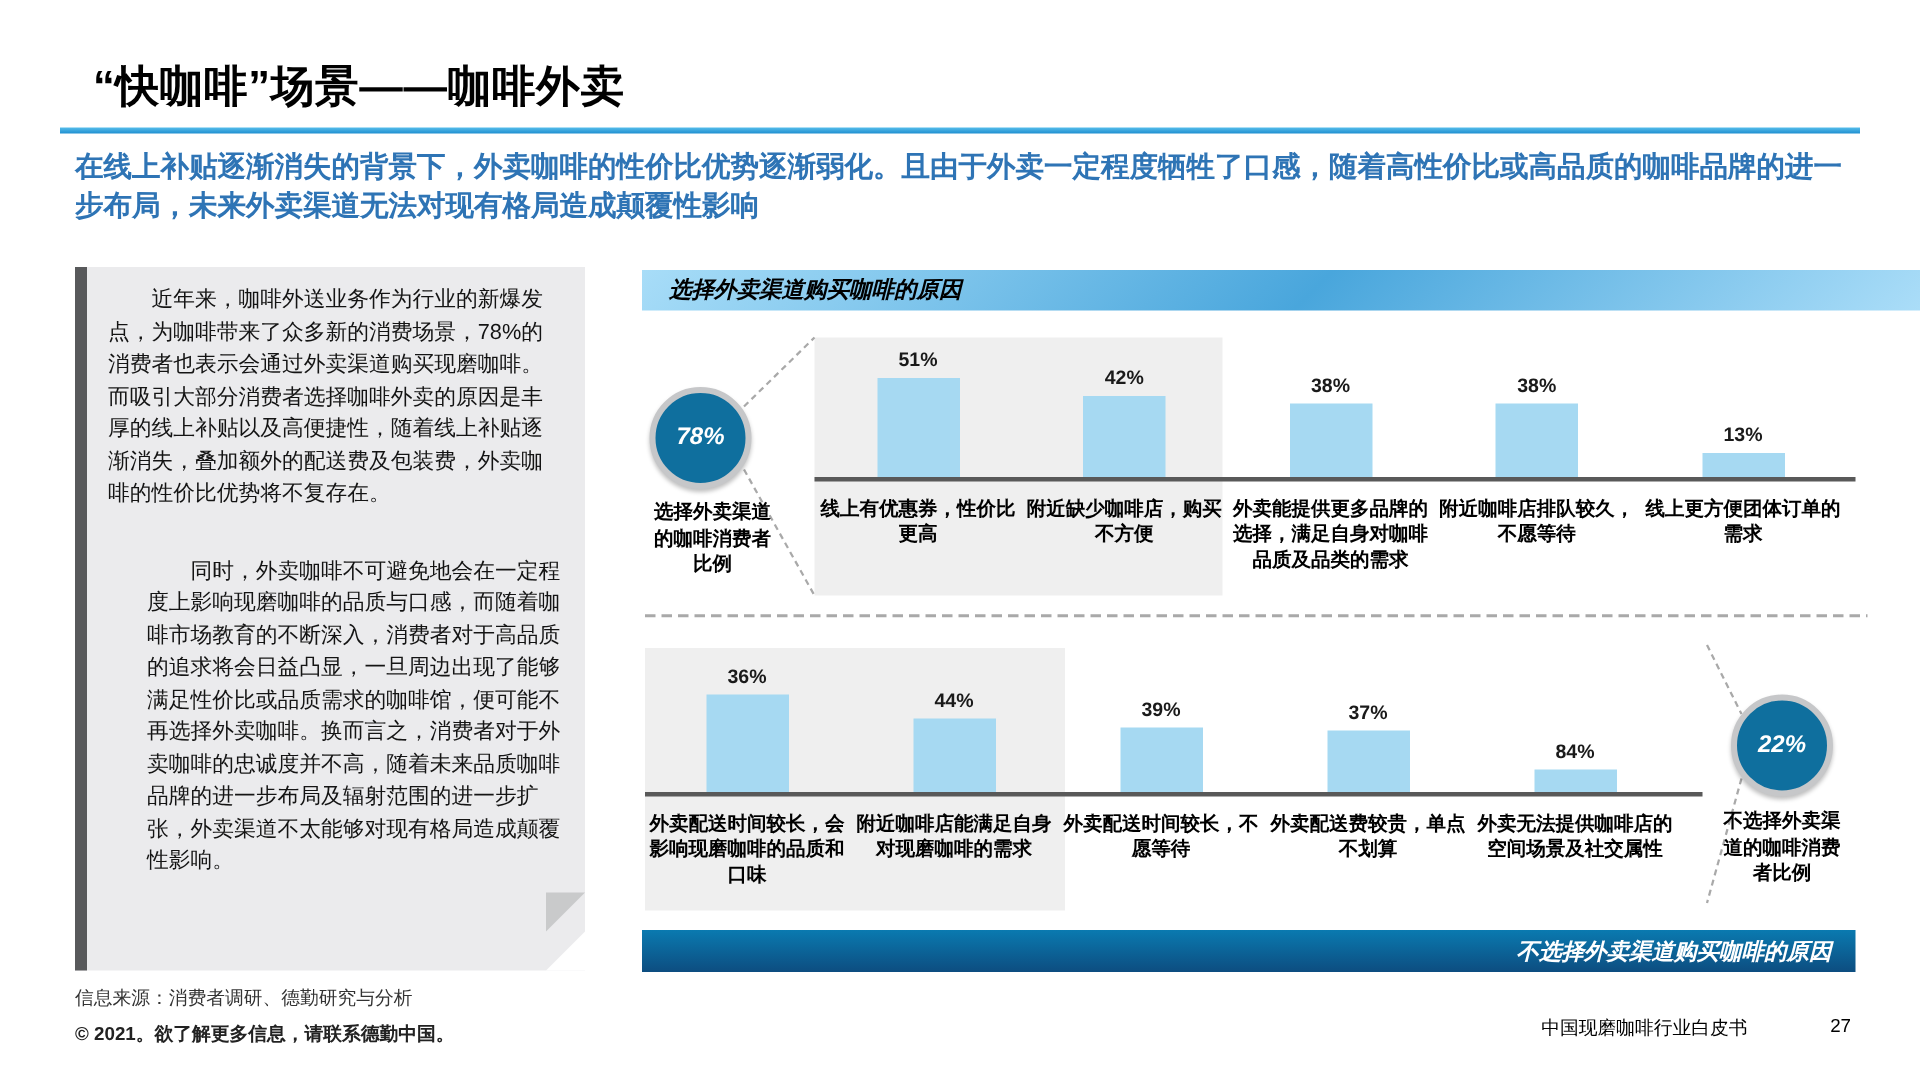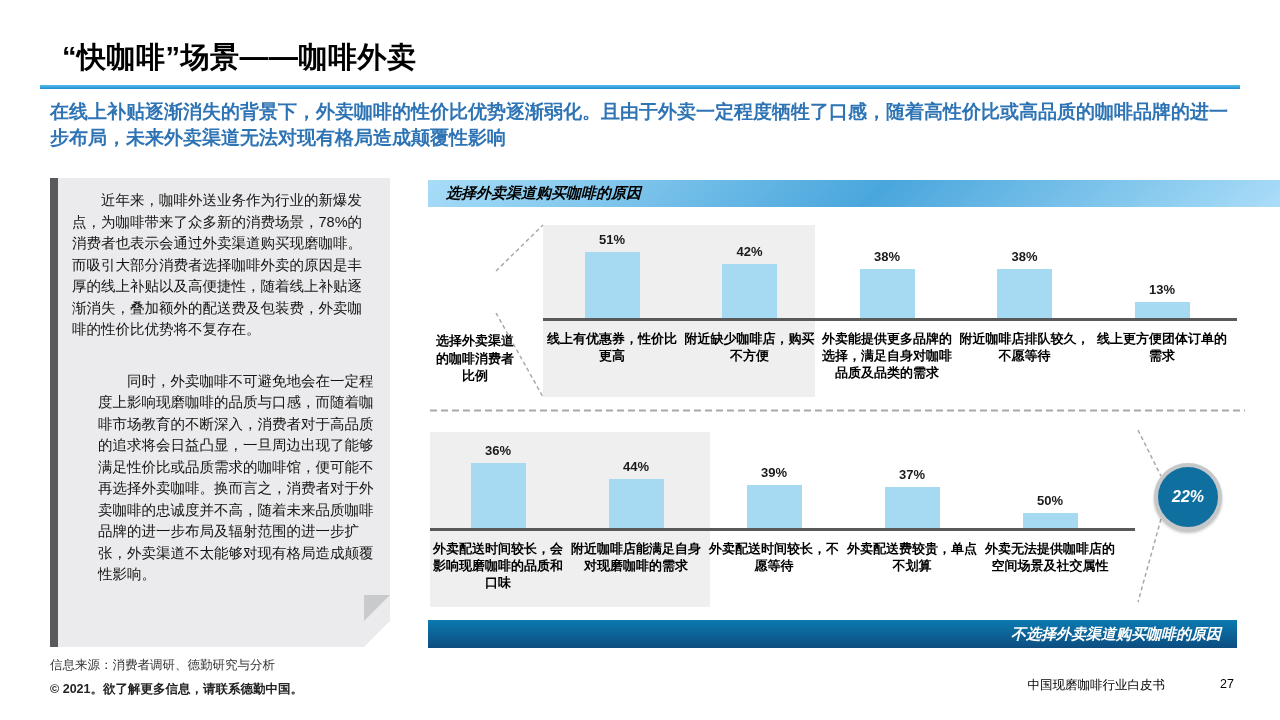--- a/index.html
+++ b/index.html
@@ -135,28 +135,32 @@
       <div class="bar" style="left: 608.5px; top: 479px; width: 55px; height: 49px;"></div>
       <div class="bar-value" style="left: 596px; top: 459px; width: 80px;">44%</div>
       <div class="bar-label" style="left: 566px; top: 540px; width: 140px;">附近咖啡店能满足自身对现磨咖啡的需求</div>
       <div class="bar" style="left: 746.5px; top: 485px; width: 55px; height: 43px;"></div>
       <div class="bar-value" style="left: 734px; top: 465px; width: 80px;">39%</div>
       <div class="bar-label" style="left: 704px; top: 540px; width: 140px;">外卖配送时间较长，不愿等待</div>
       <div class="bar" style="left: 884.5px; top: 487px; width: 55px; height: 41px;"></div>
       <div class="bar-value" style="left: 872px; top: 467px; width: 80px;">37%</div>
       <div class="bar-label" style="left: 842px; top: 540px; width: 140px;">外卖配送费较贵，单点不划算</div>
       <div class="bar" style="left: 1022.5px; top: 513px; width: 55px; height: 15px;"></div>
-      <div class="bar-value" style="left: 1010px; top: 493px; width: 80px;">50%</div>
+      <div class="bar-value" style="left: 1010px; top: 493px; width: 80px;">84%</div>
       <div class="bar-label" style="left: 980px; top: 540px; width: 140px;">外卖无法提供咖啡店的空间场景及社交属性</div>
     </div>
 
+  <div class="stat-circle circle-top">
+    <span>78%</span>
+  </div>
   <div class="circle-label cl-top">选择外卖渠道的咖啡消费者比例</div>
 
   <div class="stat-circle circle-bottom">
     <span>22%</span>
   </div>
+  <div class="circle-label cl-bottom">不选择外卖渠道的咖啡消费者比例</div>
 
   <div class="footer-source">信息来源：消费者调研、德勤研究与分析</div>
   <div class="footer-copy">© 2021。欲了解更多信息，请联系德勤中国。</div>
   <div class="footer-doc">中国现磨咖啡行业白皮书</div>
   <div class="footer-page">27</div>
 
 </div>
 
 </body></html>

